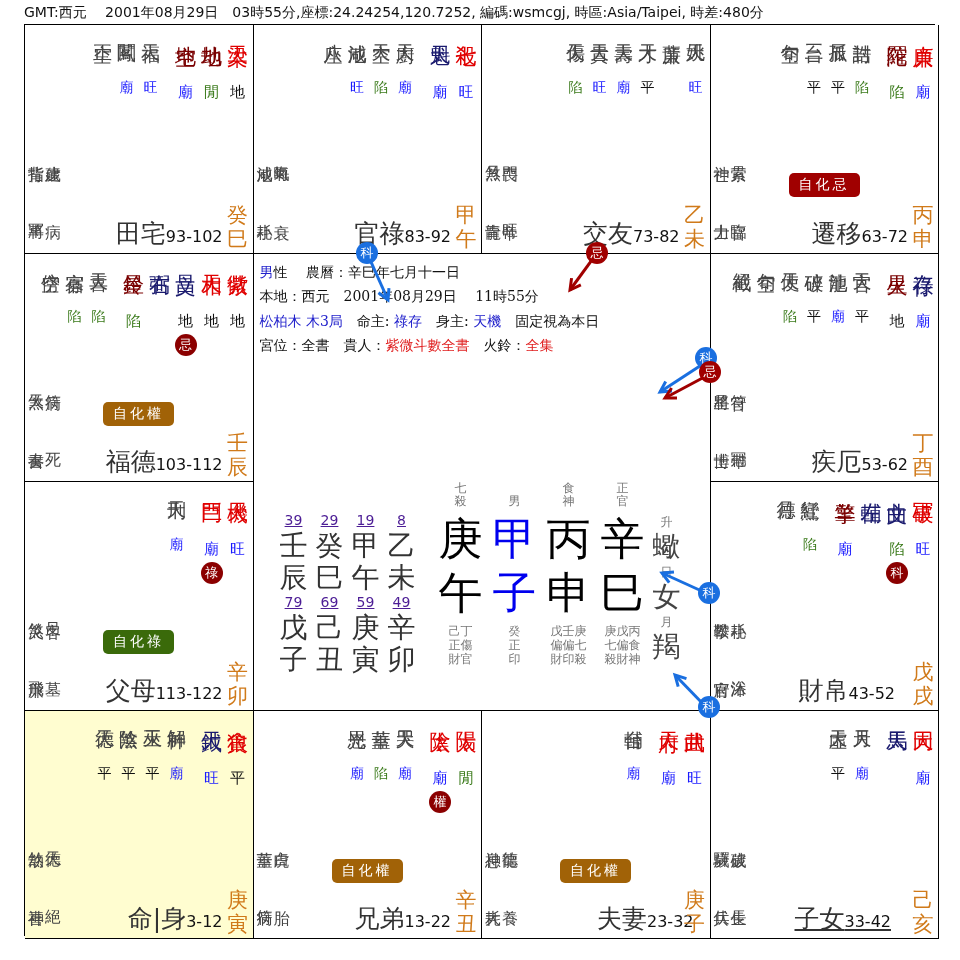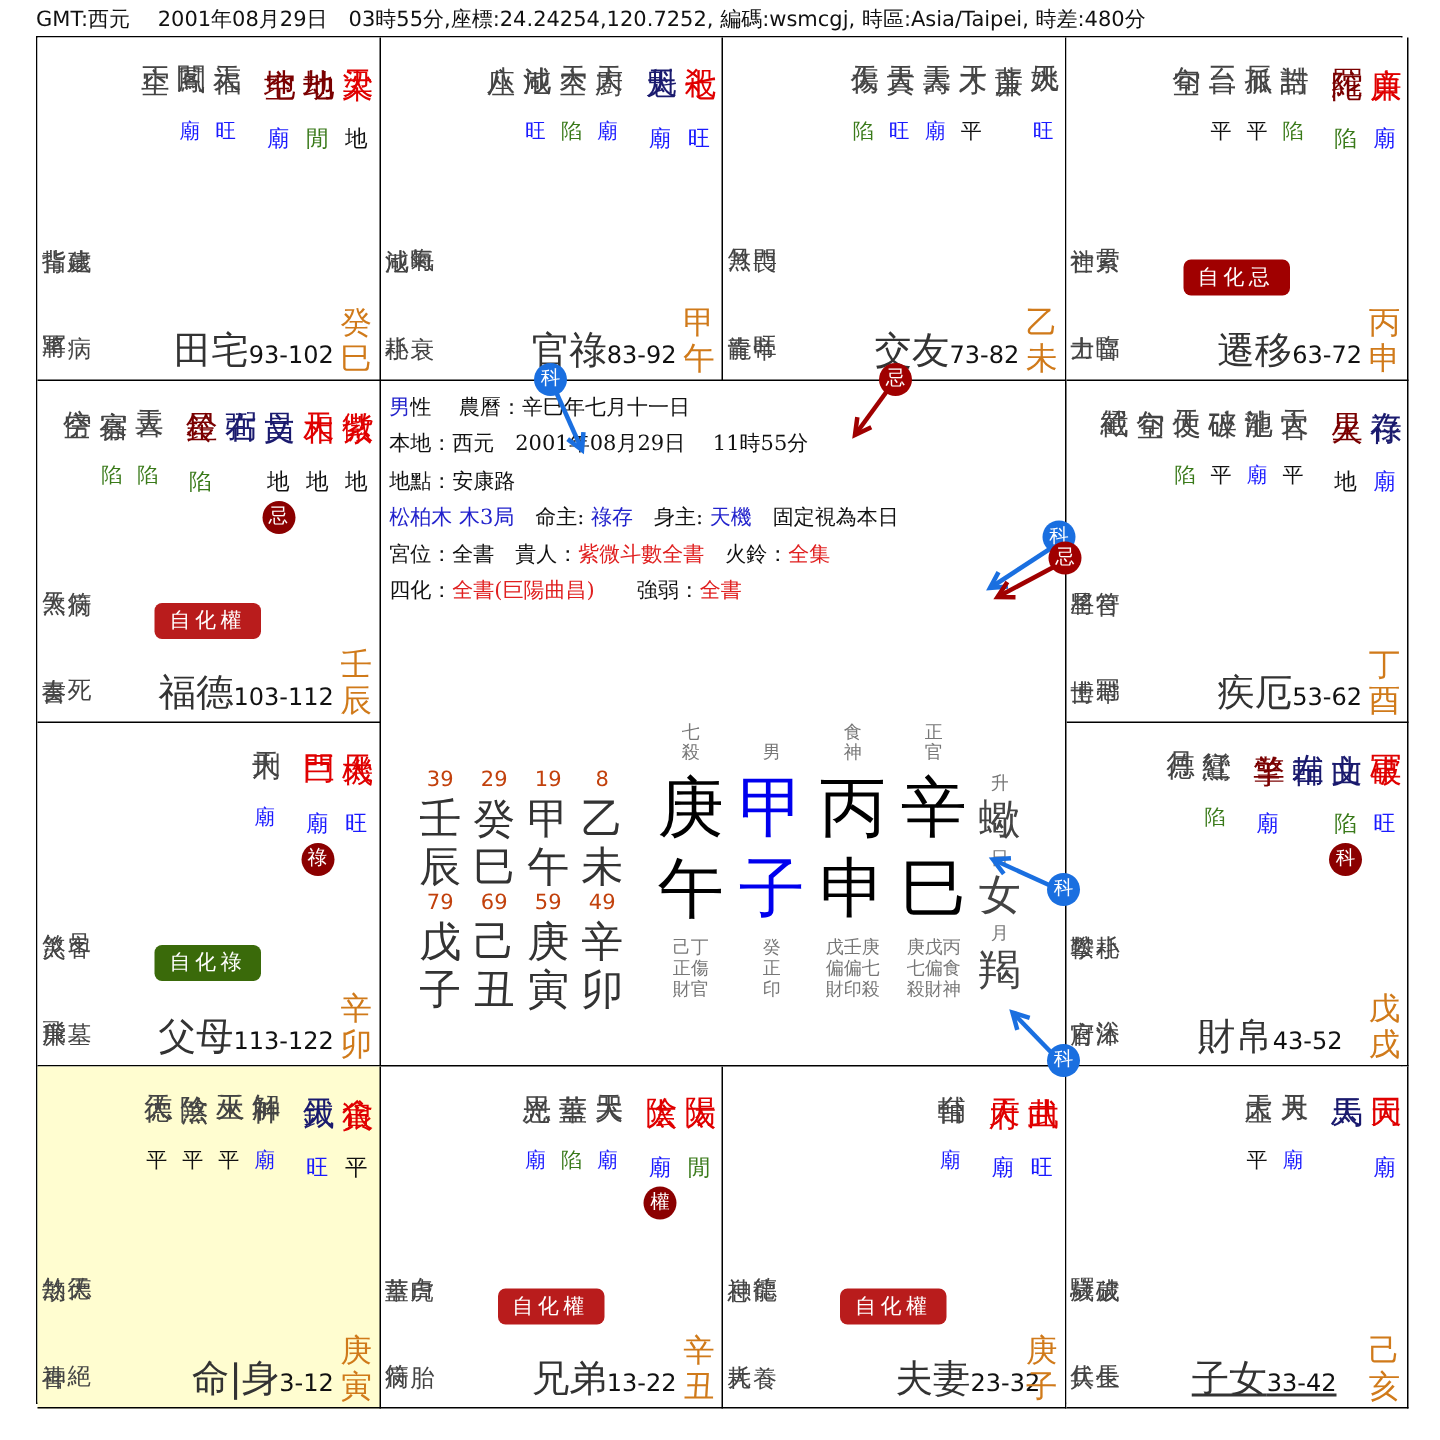--- a/index.html
+++ b/index.html
@@ -27,31 +27,31 @@
   .b-ping{color:#111;}
   .b-di{color:#111;}
   .gods{position:absolute;left:3px;font-size:16px;line-height:17px;color:#444;}
   .gods .row{display:flex;gap:0;}
   .gods .col{writing-mode:vertical-rl;text-orientation:upright;width:17px;}
   .palace-name{position:absolute;bottom:2px;font-size:25px;color:#333;white-space:nowrap;line-height:28px;}
   .palace-range{font-size:16px;color:#111;}
   .ganzhi{position:absolute;right:4px;bottom:2px;width:22px;font-size:21px;line-height:24px;color:#d07a1a;text-align:center;font-family:"DejaVu Serif","Liberation Serif",serif;}
   .badge{position:absolute;padding:3px 10px;border-radius:5px;color:#fff;font-size:14px;letter-spacing:3px;}
   .badge.ji{background:#a00000;}
-  .badge.quan{background:#b91c1c;font-family:Liberation Serif, serif;}
+  .badge.quan{background:#a16207;font-family:Liberation Serif, serif;}
   .badge.lu{background:#3a6a0a;}
   .center{position:absolute;left:253px;top:253px;width:456px;height:456px;box-sizing:border-box;border-right:1px solid #000;border-bottom:1px solid #000;background:#fff;}
   .info{position:absolute;left:6px;top:6px;font-family:"DejaVu Serif","Liberation Serif",serif;font-size:14px;line-height:24.5px;color:#111;}
   .info .ln{white-space:nowrap;}
   .blue{color:#2222cc;}
   .red{color:#e02020;}
   .dayun{position:absolute;left:22px;top:258px;}
   .dy-row{display:flex;}
   .dy-col{width:36px;text-align:center;}
-  .dy-age{font-size:14px;color:#c2410c;height:18px;}
+  .dy-age{font-size:14px;color:#4c1d95;height:18px;text-decoration:underline;}
   .dy-gz{font-size:28px;line-height:32px;color:#333;}
   .bazi{position:absolute;left:180px;top:228px;display:flex;}
   .bz-col{width:54px;text-align:center;}
   .bz-top{font-size:12px;color:#777;line-height:13px;height:30px;}
   .bz-ch{font-size:44px;line-height:54px;color:#000;}
   .bz-ch.blue{color:#0000ee;}
   .bz-bot{font-size:12px;line-height:14px;color:#777;margin-top:4px;}
   .shen{position:absolute;left:396px;top:260px;width:34px;text-align:center;color:#444;}
   .shen .sm{font-size:12px;color:#777;line-height:16px;}
   .shen .bg{font-size:28px;line-height:34px;}
@@ -566,24 +566,22 @@
           <div class="col">長生</div>
         </div>
       </div>
       <div class="palace-name" style="right: 47px; text-decoration: underline;"><span>子女</span><span class="palace-range">33-42</span></div>
       <div class="ganzhi">己亥</div>
     </div>
     <div class="center" style="left: 228.5px; top: 228.5px; width: 457px; height: 457px;">
       <div class="info">
         <div class="ln"><span class="blue">男</span><span>性　 農曆：辛巳年七月十一日</span></div>
         <div class="ln"><span>本地：西元　2001年08月29日　 11時55分</span></div>
-        <div class="ln"><span>地點：安康路</span></div>
         <div class="ln"><span class="blue">松柏木 木3局</span><span>　命主: </span><span class="blue">祿存</span><span>　身主: </span><span class="blue">天機</span><span>　固定視為本日</span></div>
         <div class="ln"><span>宮位：全書　貴人：</span><span class="red">紫微斗數全書</span><span>　火鈴：</span><span class="red">全集</span></div>
-        <div class="ln"><span>四化：</span><span class="red">全書(巨陽曲昌)</span><span>　　強弱：</span><span class="red">全書</span></div>
       </div>
       <div class="dayun">
         <div class="dy-row">
           <div class="dy-col">
             <div class="dy-age">39</div>
             <div class="dy-gz">壬<br>辰</div>
           </div>
           <div class="dy-col">
             <div class="dy-age">29</div>
             <div class="dy-gz">癸<br>巳</div>

